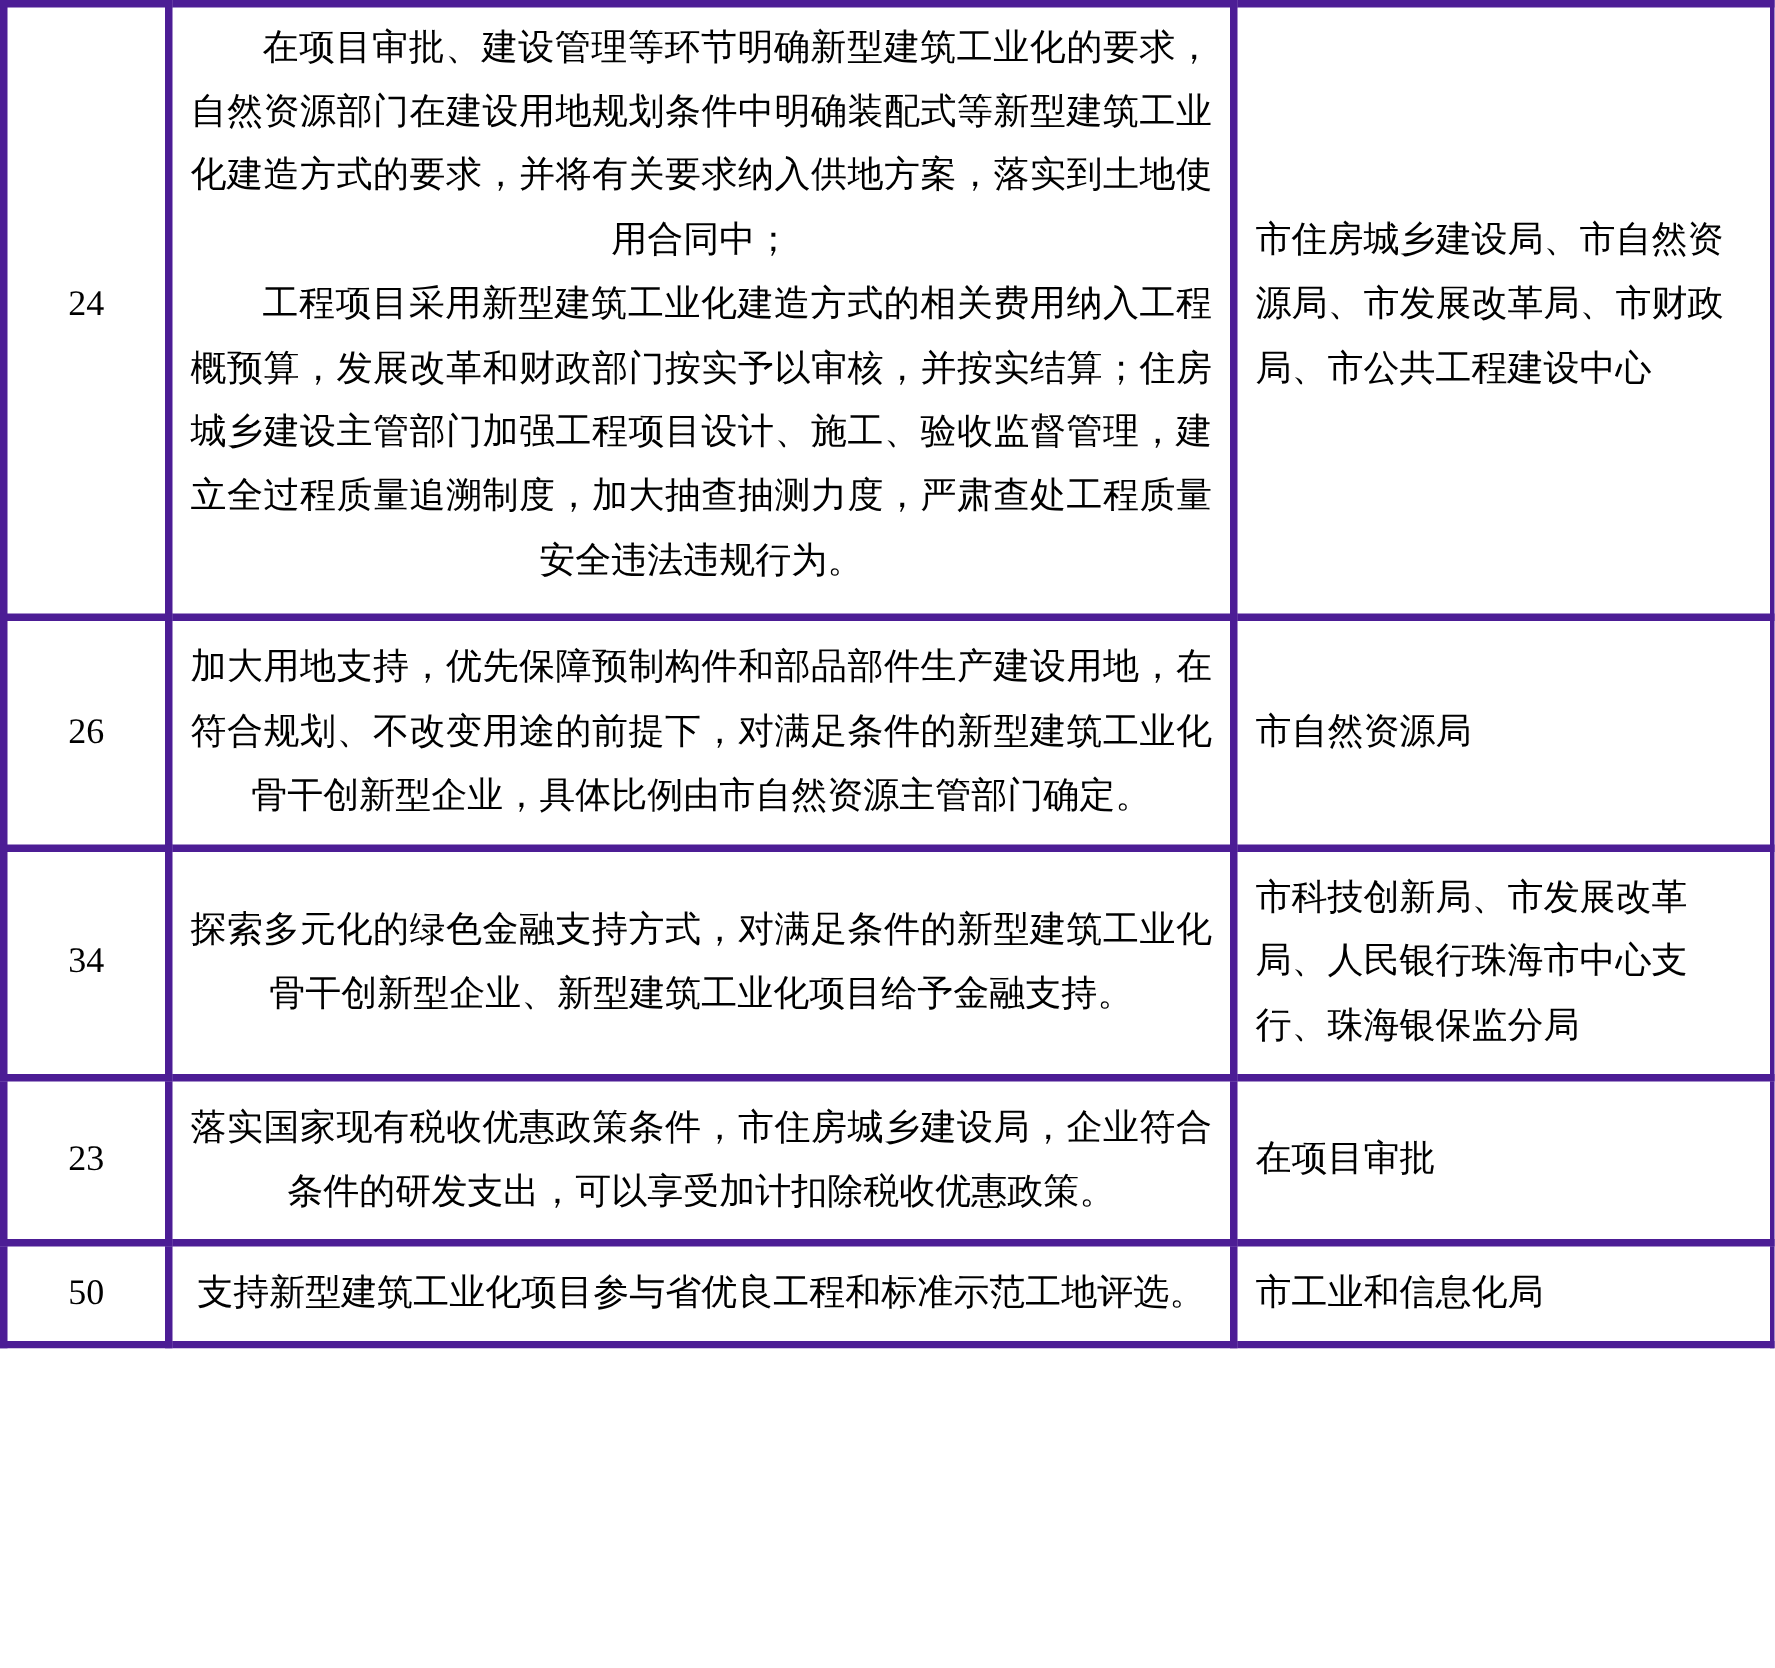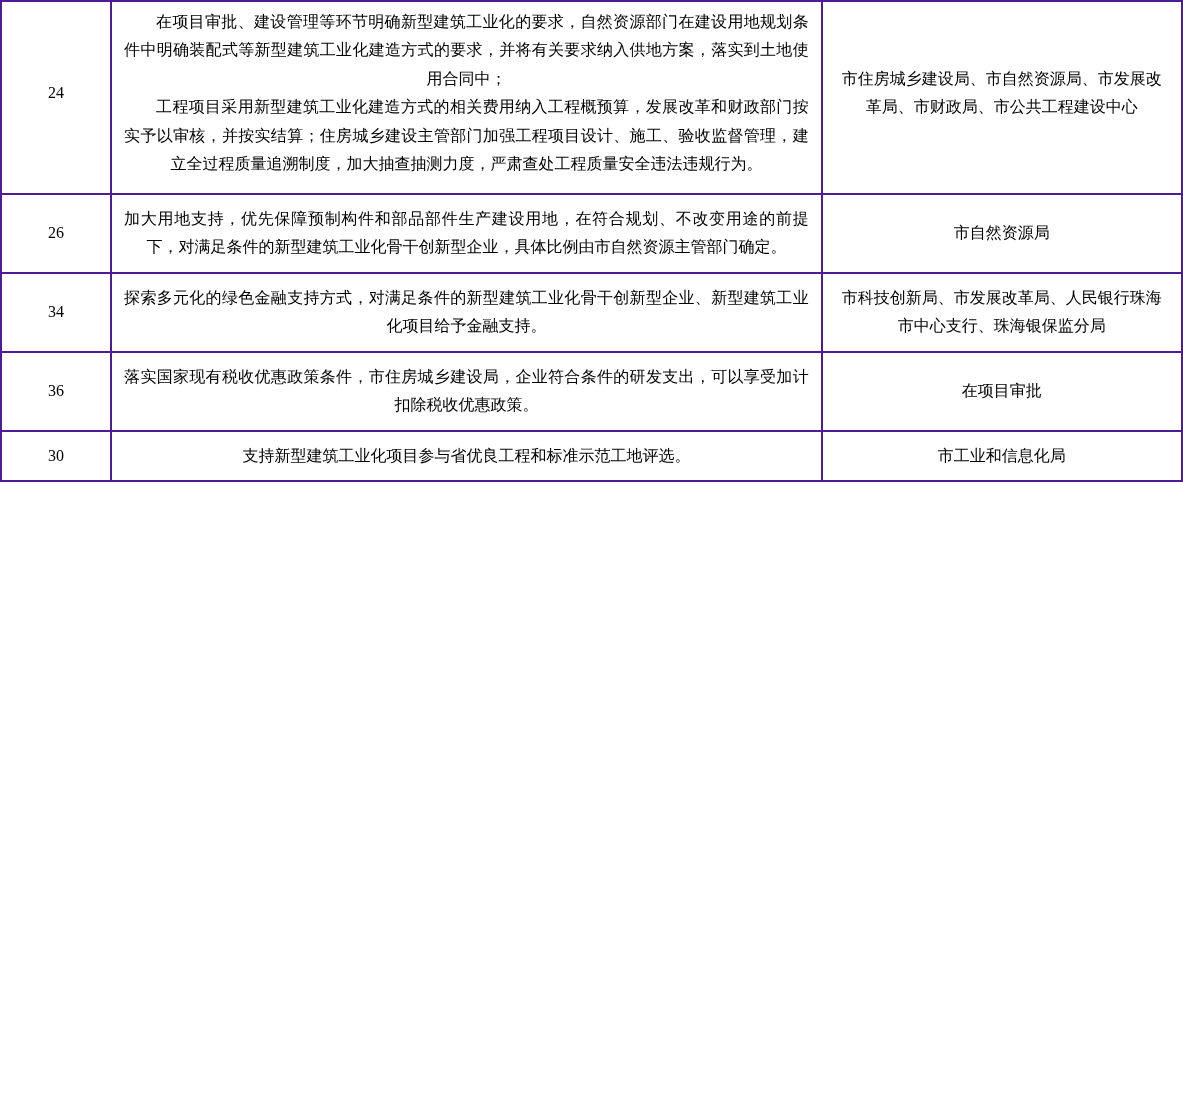--- a/index.html
+++ b/index.html
@@ -11,40 +11,39 @@
     width: 1183px;
     font-family: "Liberation Serif", "DejaVu Serif", serif;
     color: #000000;
   }
   .doc-table {
     width: 1183px;
     border-collapse: collapse;
     table-layout: fixed;
   }
   .doc-table td {
-    border: 2px solid #4c1d95;
+    border: 5px solid #4c1d95;
     vertical-align: middle;
     padding: 10px 12px;
-    font-size: 16px;
+    font-size: 24px;
     line-height: 1.78;
   }
   .col-num {
     width: 110px;
     text-align: center;
     font-size: 21px;
   }
   .col-content {
     width: 710px;
     text-align: justify;
     text-justify: inter-ideograph;
     text-align-last: center;
   }
   .col-dept {
     width: 360px;
-    text-align: center;
   }
   .cell-indent {
     text-indent: 2em;
     display: block;
     text-align: justify;
     text-justify: inter-ideograph;
     text-align-last: center;
   }
   .cell-para {
     display: block;
@@ -89,27 +88,27 @@
 
     <tr>
       <td class="col-num">34</td>
       <td class="col-content">
         <span class="cell-para">探索多元化的绿色金融支持方式，对满足条件的新型建筑工业化骨干创新型企业、新型建筑工业化项目给予金融支持。</span>
       </td>
       <td class="col-dept">市科技创新局、市发展改革局、人民银行珠海市中心支行、珠海银保监分局</td>
     </tr>
 
     <tr>
-      <td class="col-num">36</td>
+      <td class="col-num">23</td>
       <td class="col-content">
         <span class="cell-para">落实国家现有税收优惠政策条件，市住房城乡建设局，企业符合条件的研发支出，可以享受加计扣除税收优惠政策。</span>
       </td>
       <td class="col-dept">在项目审批</td>
     </tr>
 
 
     <tr>
-      <td class="col-num">30</td>
+      <td class="col-num">50</td>
       <td class="col-content single-line">支持新型建筑工业化项目参与省优良工程和标准示范工地评选。</td>
       <td class="col-dept">市工业和信息化局</td>
     </tr>
   </tbody>
 </table>
 
 </body></html>

